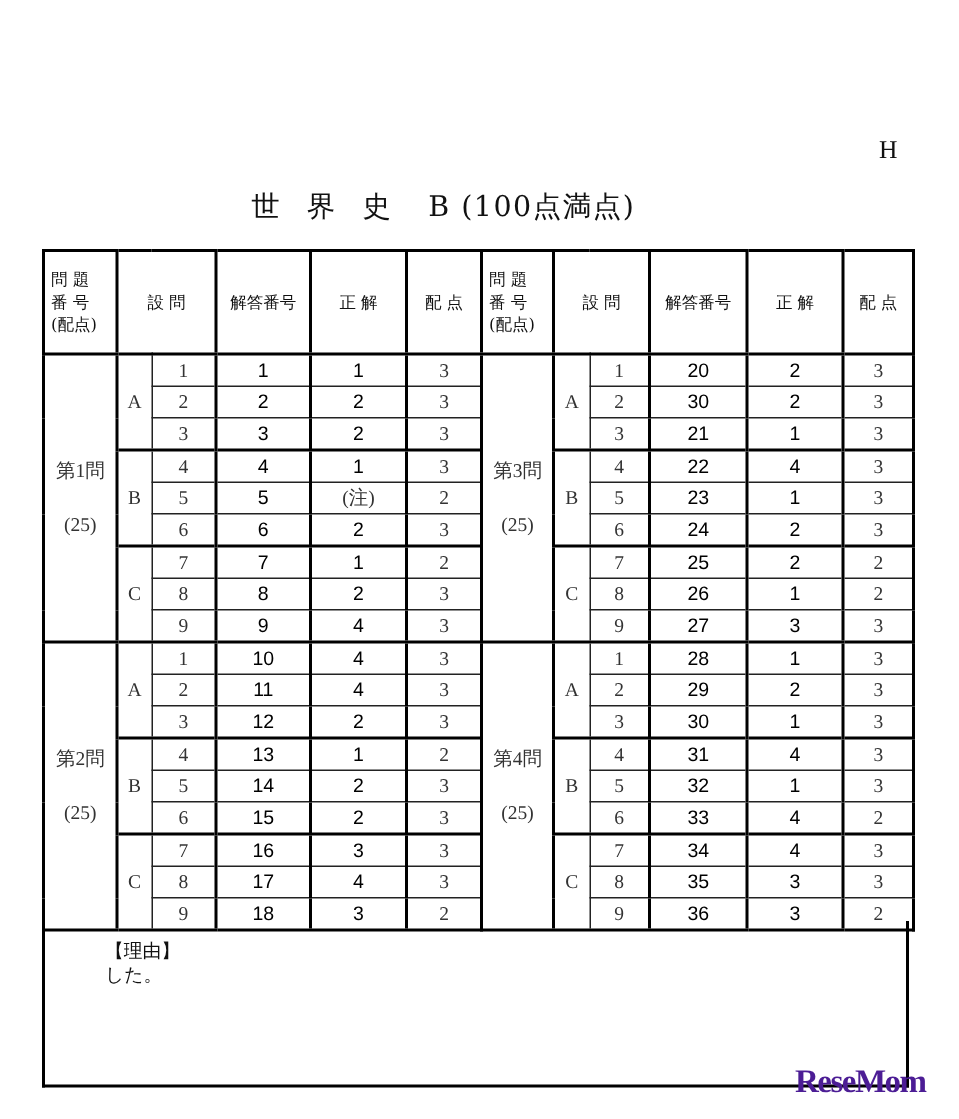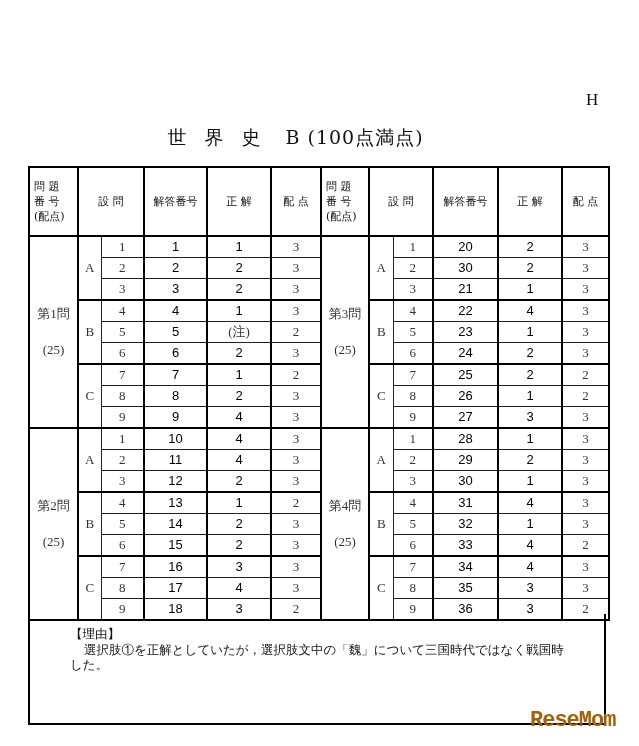--- a/index.html
+++ b/index.html
@@ -18,22 +18,22 @@
   .thick-r { border-right:2.5px solid #000 !important; }
   .thick-t { border-top:2.5px solid #000 !important; }
   .thick-b { border-bottom:2.5px solid #000 !important; }
   .qlabel { font-size:13px; line-height:36px; }
   .hdr-l { text-align:left !important; padding-left:4px !important; }
   .note-box { position:absolute; left:28px; top:614px; width:578px; height:111px;
          border:2.5px solid #000; border-top:none; box-sizing:border-box; padding:12px 6px 0 6px; font-size:12.5px; line-height:15.5px; }
   .note-box .indent1 { padding-left:34px; }
   .note-box .indent2 { padding-left:48px; }
   .note-box .reason-body { padding-left:34px; }
-  .watermark { position:absolute; left:530px; top:708px; font-family:Liberation Mono, monospace;
-         font-weight:bold; font-size:22px; color:#a16207; letter-spacing:-1px; }
+  .watermark { position:absolute; left:530px; top:708px; font-family:Liberation Serif, serif;
+         font-weight:bold; font-size:22px; color:#4c1d95; letter-spacing:-1px; }
 </style>
 </head>
 <body>
 
 <div class="page-code">H</div>
 <div class="title">
   <span class="subj">世界史</span>
   <span>B</span>
   <span>(100点満点)</span>
 </div>
@@ -282,17 +282,16 @@
         <td class="ser thick-b">9</td>
         <td class="num thick-l thick-b">36</td>
         <td class="num thick-l thick-b">3</td>
         <td class="ser thick-l thick-b thick-r">2</td>
       </tr>
     </tbody>
 </table>
 
 <div class="note-box">
   <div class="indent1">【理由】</div>
-  <div class="indent2">選択肢①を正解としていたが，選択肢文中の「魏」について三国時代ではなく戦国時</div>
   <div class="reason-body">した。</div>
 </div>
 
 <div class="watermark">ReseMom</div>
 
 </body></html>

